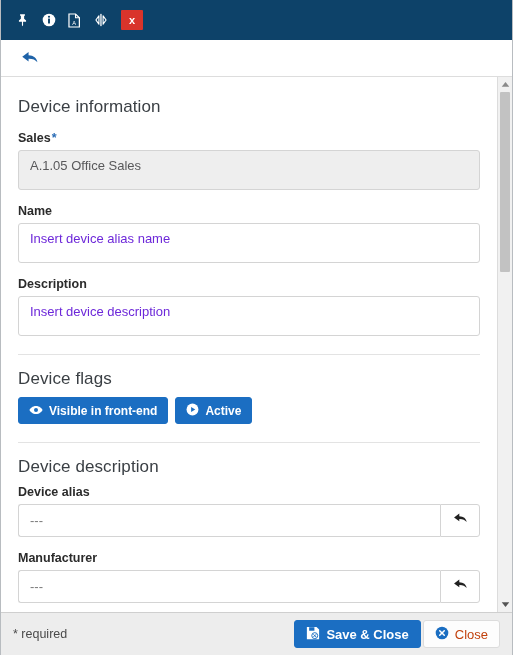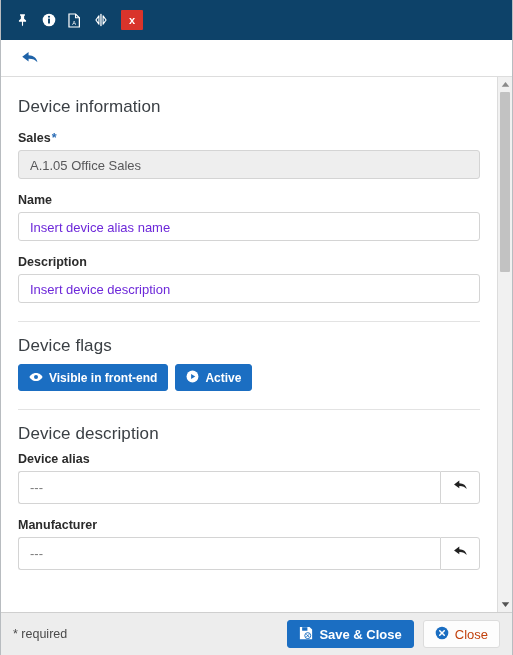--- a/index.html
+++ b/index.html
@@ -121,21 +121,21 @@
     display: block;
     font-size: 12.5px;
     font-weight: bold;
     color: #2b2b2b;
     margin: 0 0 5px 0;
   }
   label.fld .req { color: #2a6cb5; font-weight: bold; margin-left: 1px; }
 
   .input {
     width: 100%;
-    height: 29px;
+    height: 40px;
     line-height: 30px;
     border: 1px solid #d4d4d4;
     border-radius: 3px;
     background: #ffffff;
     font-size: 13px;
     color: #555;
     padding: 0 11px;
     font-family: "Liberation Sans", sans-serif;
     margin-bottom: 14px;
     outline: none;
@@ -262,21 +262,21 @@
     gap: 6px;
     padding: 0 11px;
     cursor: pointer;
     font-family: "Liberation Sans", sans-serif;
     white-space: nowrap;
   }
   .btn-primary {
     background: #1b6ec2;
     color: #fff;
     border: 1px solid #1b6ec2;
-    margin-right: 9px;
+    margin-right: 2px;
   }
   .btn-default {
     background: #fdfdfd;
     color: #3b3b3b;
     border: 1px solid #dcdcdc;
     font-weight: normal;
   }
   .btn-default .lbl { color: #c2410c; }
 </style>
 </head>

